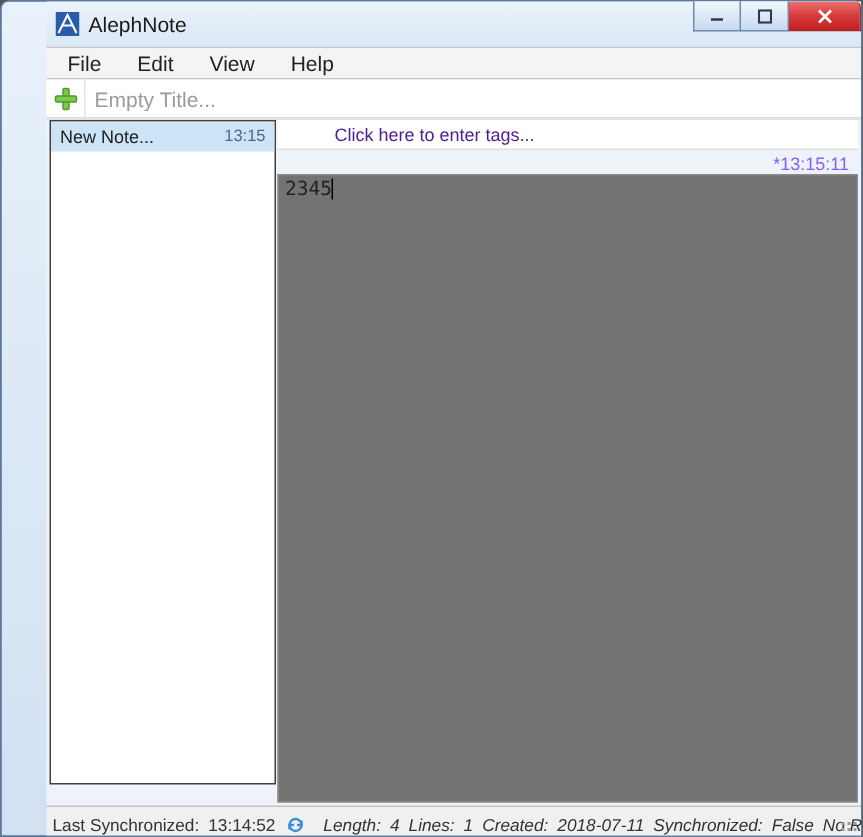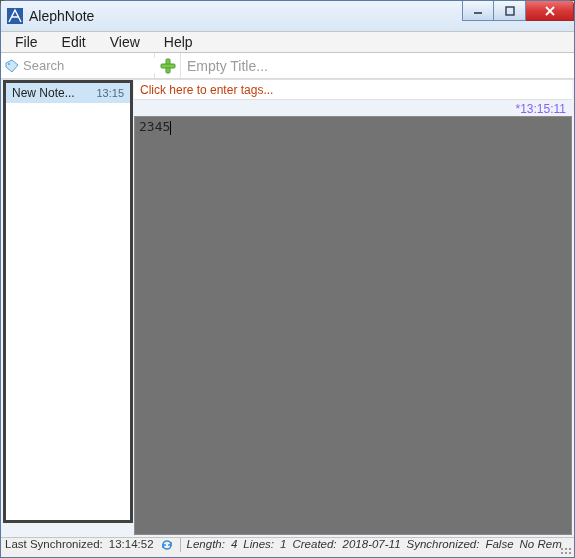--- a/index.html
+++ b/index.html
@@ -14,20 +14,21 @@
   }
   .window {
     width: 575px;
     height: 558px;
     background: linear-gradient(to bottom, #e9f2fb 0%, #dce8f5 50%, #d1e1f2 100%);
     border: 1px solid #5a7aa5;
     border-radius: 6px 6px 0 0;
     display: flex;
     flex-direction: column;
     position: relative;
+    padding-left: 30px;
   }
   
   .titlebar {
     height: 30px;
     display: flex;
     align-items: center;
     padding: 0 6px;
     background: linear-gradient(to bottom, #ecf3fb, #d9e7f6);
     position: relative;
   }
@@ -130,23 +131,23 @@
   .titlefield::placeholder { color: #9b9b9b; }
   
   .mainarea {
     flex: 1;
     display: flex;
     background: #eef3fa;
     border-top: 1px solid #e0e0e0;
     overflow: hidden;
   }
   .notelist {
-    width: 130px;
+    width: 151px;
     background: #fff;
-    border: 3px solid #404040;
+    border: 1px solid #404040;
     margin: 0 1px 14px 2px;
     overflow: auto;
   }
   .noteitem {
     display: flex;
     justify-content: space-between;
     align-items: center;
     padding: 3px 6px;
     font-size: 12px;
   }
@@ -164,21 +165,21 @@
   .tagsbar {
     height: 20px;
     background: #fff;
     display: flex;
     align-items: center;
     justify-content: space-between;
     padding: 0 6px;
     font-size: 12px;
     border-bottom: 1px solid #e0e0e0;
   }
-  .tagsbar .tagplaceholder { color: #c2410c; }
+  .tagsbar .tagplaceholder { color: #4c1d95; margin-left: 32px; }
   .tagsbar .modtime { color: #8b5cf6; margin-top: 39px; }
   .editor {
     flex: 1;
     background: #737373;
     border: 1px solid #8a8a8a;
     margin-top: 16px;
     padding: 2px 4px;
     font-family: Consolas, monospace;
     font-size: 13px;
     color: #222;
@@ -192,21 +193,21 @@
     background: #000;
     vertical-align: middle;
     margin-left: 0;
   }
   
   .statusbar {
     height: 20px;
     background: #f0f0f0;
     border-top: 1px solid #c5c5c5;
     display: flex;
-    align-items: flex-start;
+    align-items: flex-end;
     font-size: 11.5px;
     color: #333;
     padding: 0 4px;
     gap: 6px;
     position: relative;
   }
   .statusbar .seg { white-space: nowrap; }
   .statusbar .syncicon {
     width: 14px; height: 14px;
     display: inline-flex;
@@ -262,29 +263,20 @@
   </div>
 
   <div class="menubar">
     <div class="menuitem">File</div>
     <div class="menuitem">Edit</div>
     <div class="menuitem">View</div>
     <div class="menuitem">Help</div>
   </div>
 
   <div class="toolrow">
-    <div class="searchwrap">
-      <span class="tagicon">
-        <svg width="14" height="14" viewBox="0 0 14 14">
-          <path d="M1 4 L7 1 L13 6 L7 13 L1 8 Z" fill="#cfe6f7" stroke="#5aa0d8" stroke-width="1"></path>
-          <circle cx="4" cy="5" r="1" fill="#5aa0d8"></circle>
-        </svg>
-      </span>
-      <input class="searchbox" type="text" placeholder="Search" style="">
-    </div>
     <div class="addbtn">
       <svg width="18" height="18" viewBox="0 0 18 18">
         <rect x="7" y="2" width="4" height="14" rx="1" fill="#7bc94a" stroke="#4e9a2e"></rect>
         <rect x="2" y="7" width="14" height="4" rx="1" fill="#7bc94a" stroke="#4e9a2e"></rect>
       </svg>
     </div>
     <div class="titlearea">
       <input class="titlefield" type="text" placeholder="Empty Title..." style="">
     </div>
   </div>

